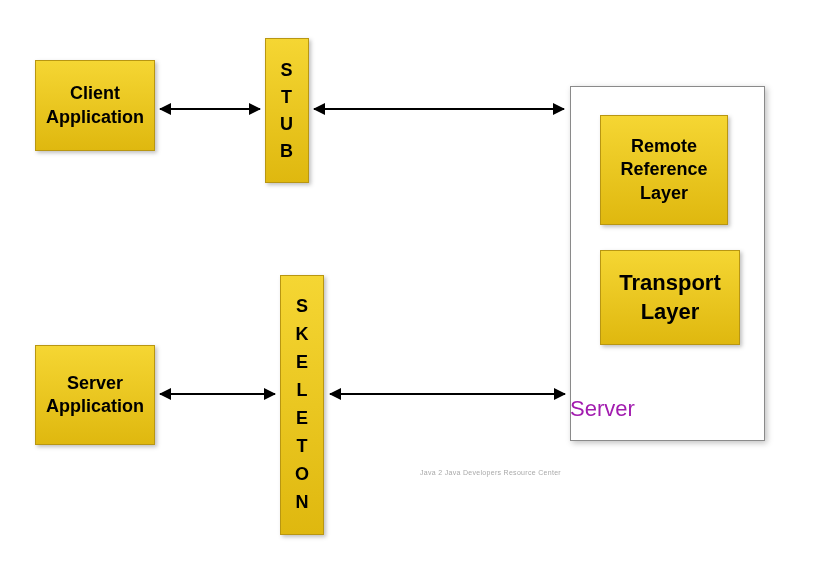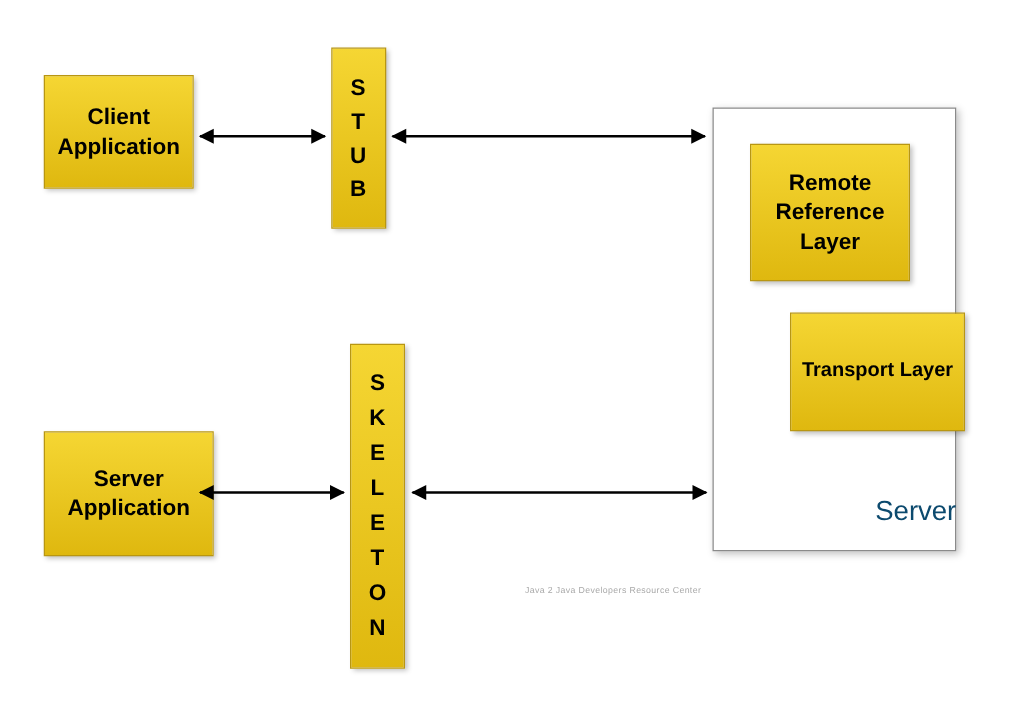--- a/index.html
+++ b/index.html
@@ -26,21 +26,21 @@
       left: 35px;
       top: 60px;
       width: 120px;
       height: 91px;
       font-size: 18px;
       line-height: 1.3;
     }
     .box.server-app {
       left: 35px;
       top: 345px;
-      width: 136px;
+      width: 120px;
       height: 100px;
       font-size: 18px;
       line-height: 1.3;
     }
     .box.stub {
       left: 265px;
       top: 38px;
       width: 44px;
       height: 145px;
       font-size: 18px;
@@ -76,32 +76,31 @@
       width: 128px;
       height: 110px;
       font-size: 18px;
       line-height: 1.3;
     }
     .box.transport {
       left: 600px;
       top: 250px;
       width: 140px;
       height: 95px;
-      font-size: 16px;
-      line-height: 1.3;
-      margin-left: 32px;
+      font-size: 22px;
+      line-height: 1.3;
     }
     .server-label {
       position: absolute;
       left: 570px;
       top: 396px;
       width: 195px;
-      text-align: right;
+      text-align: left;
       font-size: 22px;
-      color: #0c4a6e;
+      color: #a21caf;
     }
     .arrow {
       position: absolute;
       height: 2px;
       background: #000;
     }
     .arrow::before, .arrow::after {
       content: '';
       position: absolute;
       width: 0;

